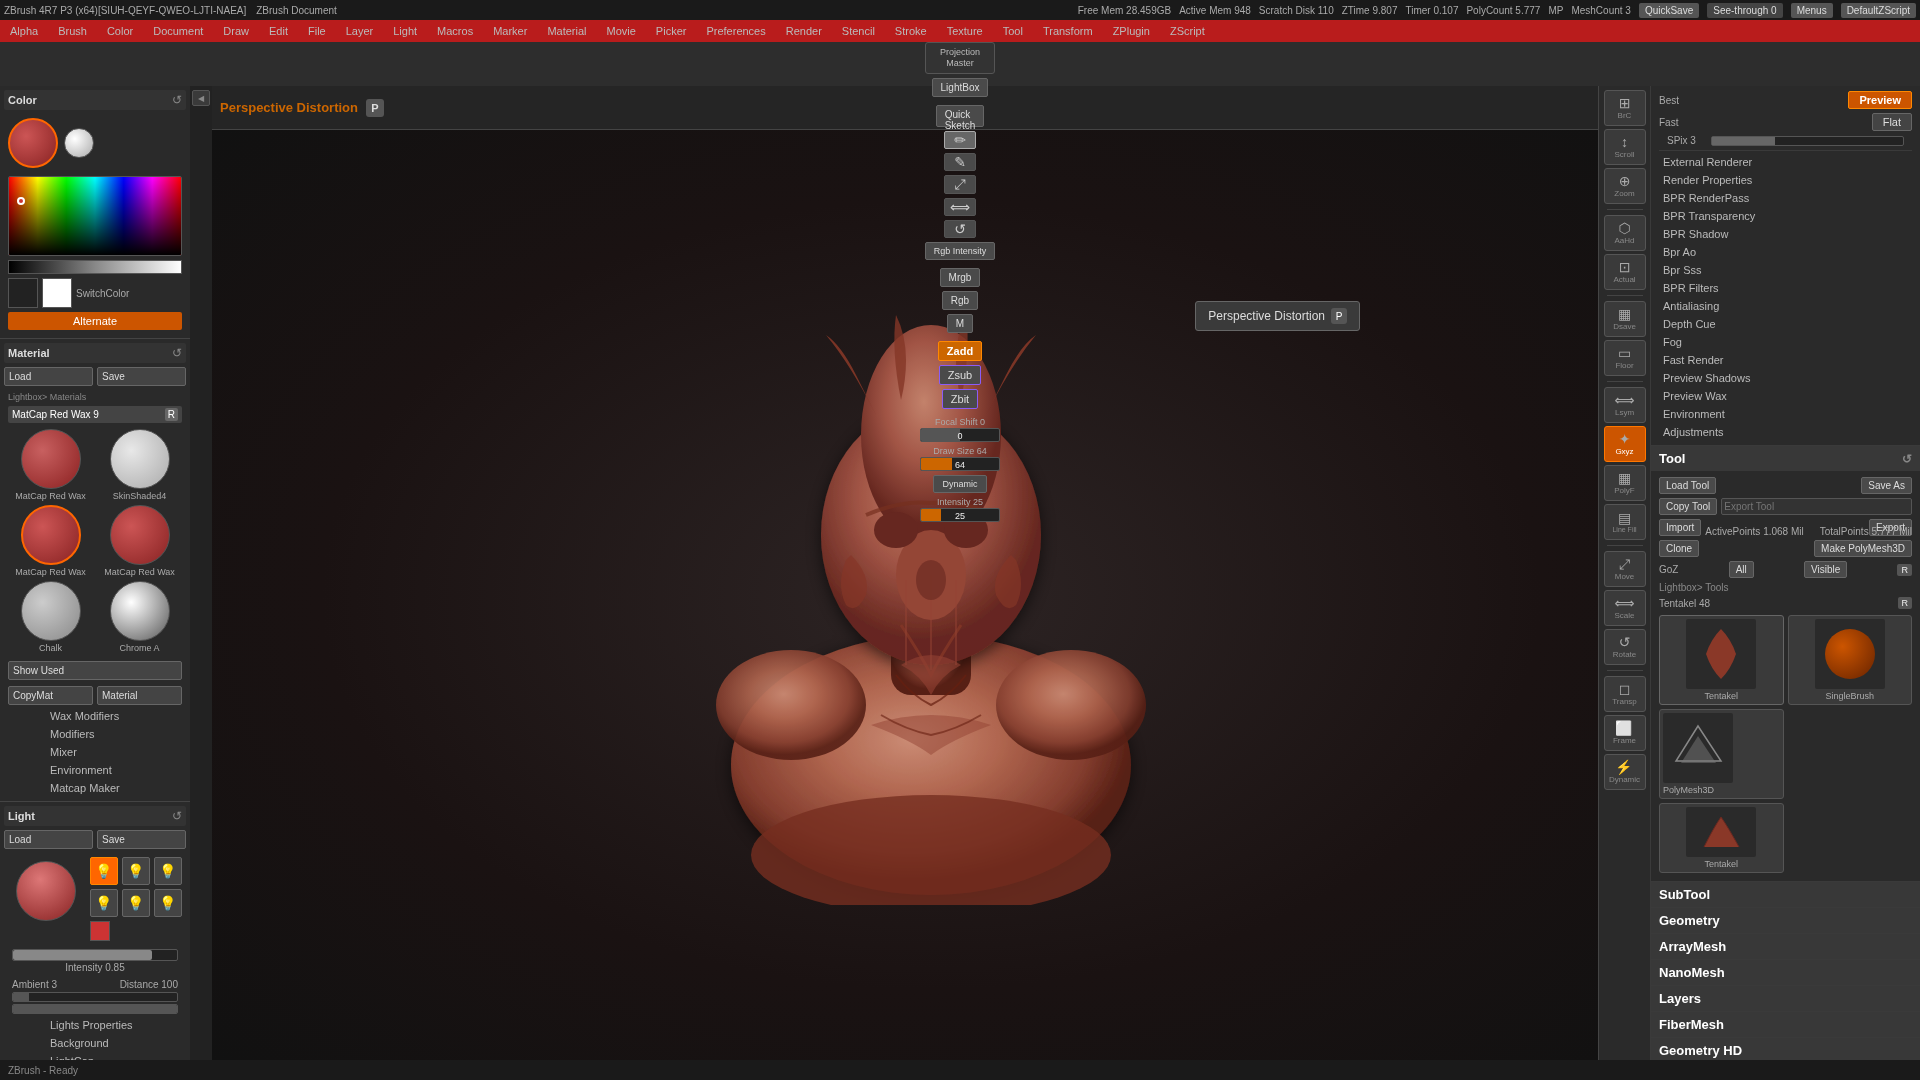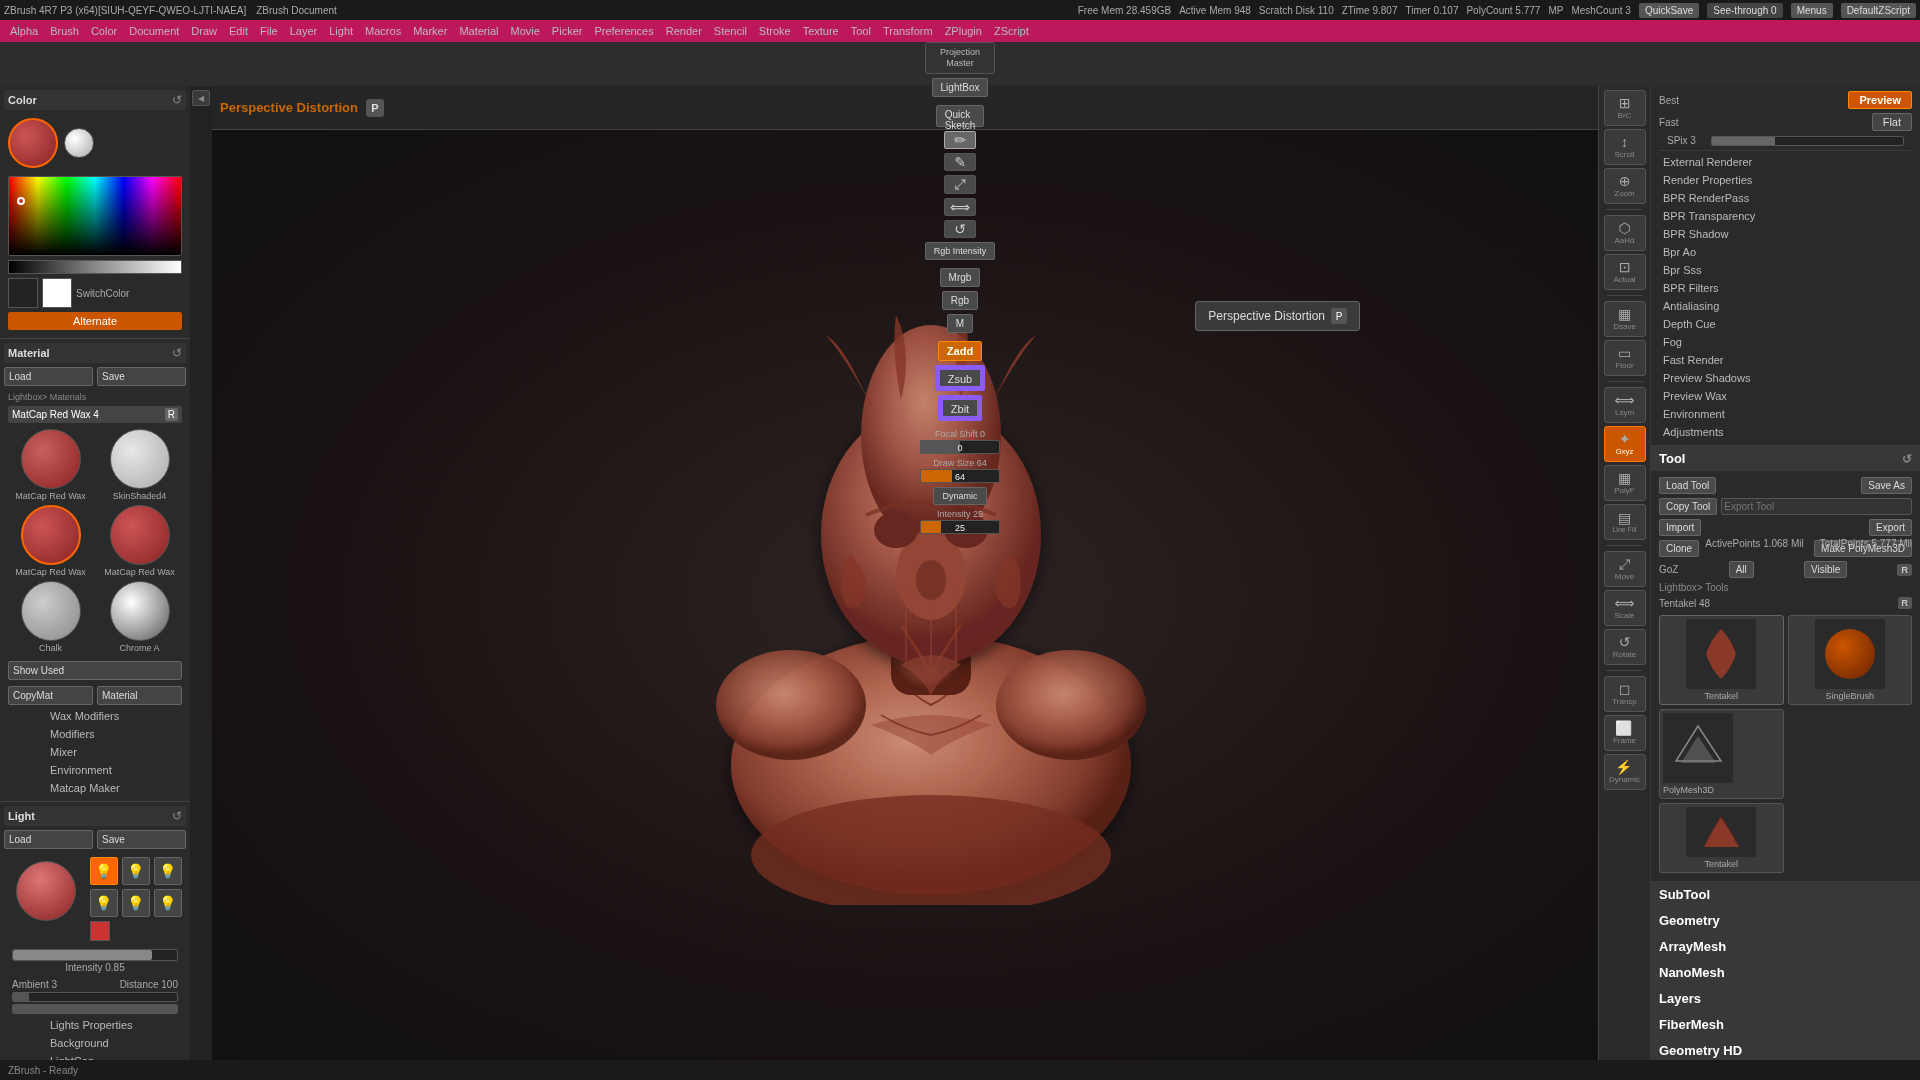--- a/index.html
+++ b/index.html
@@ -63,25 +63,25 @@
       padding: 2px 6px;
       border-radius: 2px;
       font-size: 10px;
       cursor: pointer;
     }
 
     
     .second-bar {
       width: 100%;
       height: 22px;
-      background: #be185d;
+      background: #b91c1c;
       display: flex;
       align-items: center;
       padding: 0 4px;
-      gap: 0;
+      gap: 8px;
       position: absolute;
       top: 20px;
       left: 0;
       z-index: 100;
     }
     .second-bar .menu-item {
       font-size: 11px;
     }
 
     
@@ -132,21 +132,21 @@
       color: #fff;
       padding: 3px 8px;
       border-radius: 2px;
       font-size: 11px;
       font-weight: bold;
       cursor: pointer;
       height: 26px;
     }
     .btn-zsub {
       background: #4a4a4a;
-      border: 5px solid #8b5cf6;
+      border: 1px solid #8b5cf6;
       color: #ddd;
       padding: 3px 8px;
       border-radius: 2px;
       font-size: 11px;
       cursor: pointer;
       height: 26px;
     }
 
     .slider-group {
       display: flex;
@@ -835,21 +835,21 @@
     <div class="panel-header">
       <span class="panel-title">Material</span>
       <span class="panel-icon">↺</span>
     </div>
     <div class="btn-row">
       <div class="btn-small">Load</div>
       <div class="btn-small">Save</div>
     </div>
     <div style="font-size:9px;color:#888;padding:2px 4px;">Lightbox&gt; Materials</div>
     <div style="background:#444;padding:2px 4px;font-size:10px;color:#fff;margin:2px 4px;border-radius:2px;display:flex;align-items:center;justify-content:space-between;">
-      <span>MatCap Red Wax 4</span>
+      <span>MatCap Red Wax 9</span>
       <span style="background:#666;padding:1px 3px;border-radius:2px;">R</span>
     </div>
     <div class="mat-scroll">
       <div class="material-grid">
         <div class="mat-item">
           <div class="mat-ball red-wax"></div>
           <div class="mat-label">MatCap Red Wax</div>
         </div>
         <div class="mat-item">
           <div class="mat-ball skin-shaded"></div>

